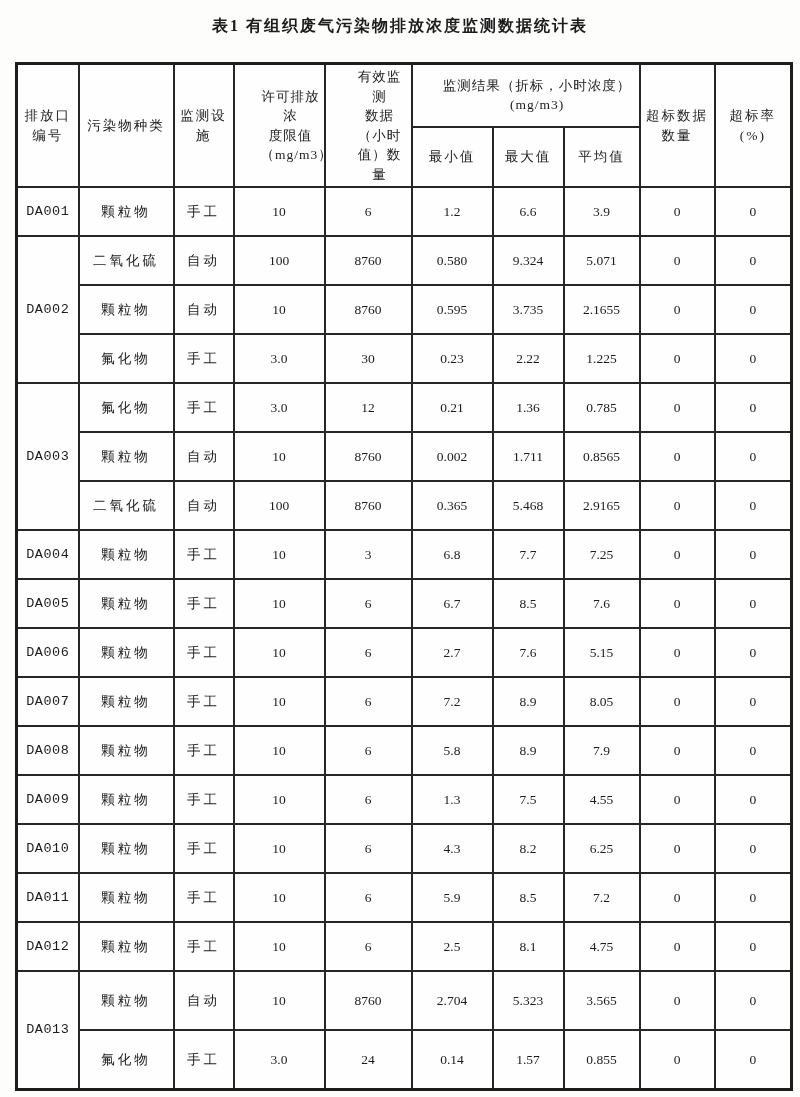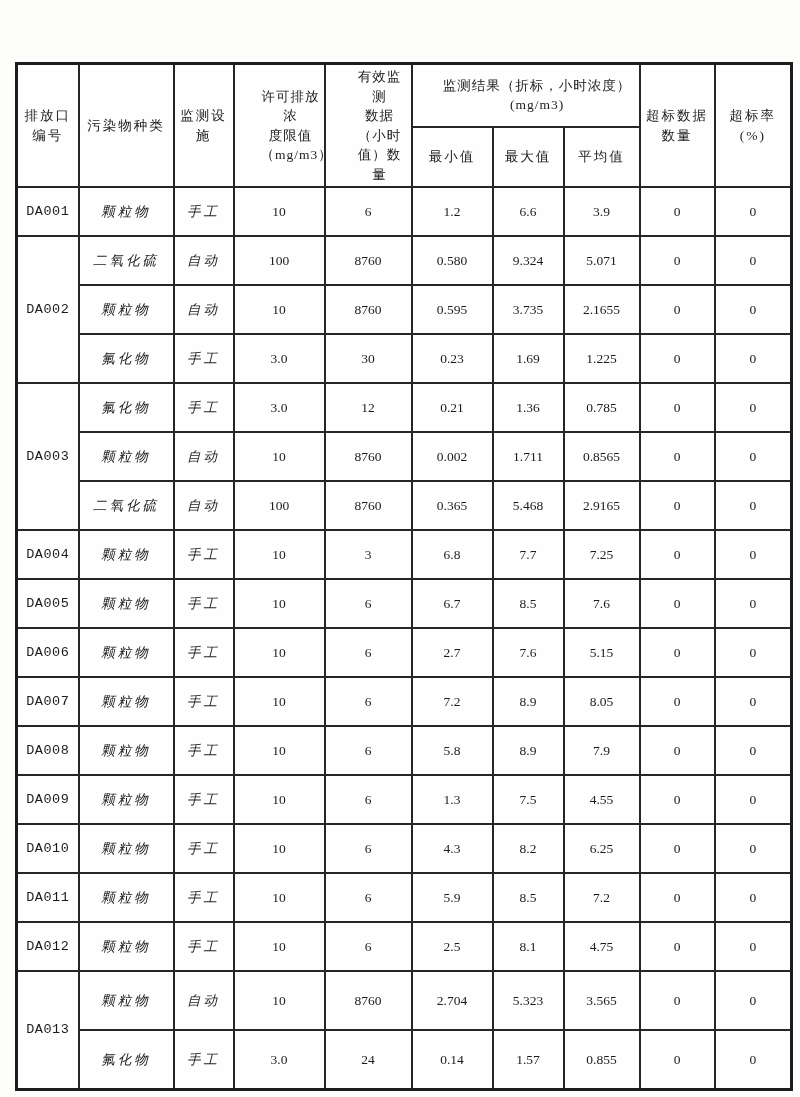--- a/index.html
+++ b/index.html
@@ -49,28 +49,29 @@
   th {
     font-weight: normal;
     white-space: pre-line;
     letter-spacing: 2px;
   }
   th.num-hdr { letter-spacing: 1px; padding-left: 26px; }
   tr.hdr-top { height: 55px; }
   tr.hdr-sub { height: 53px; }
   tr.row { height: 49px; }
   tr.row.tall { height: 59px; }
-  td.cjk { letter-spacing: 3px; font-style: italic; }
+  td.cjk { letter-spacing: 3px; }
   td.outlet { letter-spacing: 0.5px; font-family: Liberation Mono, monospace; }
 </style>
 </head>
 <body>
 
 <div class="page">
 
+  <div class="title">表1 有组织废气污染物排放浓度监测数据统计表</div>
 
   <table class="main">
     <colgroup>
       <col style="width:62px">
       <col style="width:95px">
       <col style="width:60px">
       <col style="width:91px">
       <col style="width:87px">
       <col style="width:81px">
       <col style="width:71px">
@@ -139,21 +140,21 @@
           <td>2.1655</td>
           <td>0</td>
           <td>0</td>
         </tr>
         <tr class="row">
           <td class="cjk">氟化物</td>
           <td class="cjk">手工</td>
           <td>3.0</td>
           <td>30</td>
           <td>0.23</td>
-          <td>1.69</td>
+          <td>2.22</td>
           <td>1.225</td>
           <td>0</td>
           <td>0</td>
         </tr>
         <tr class="row">
           <td rowspan="3" class="outlet">DA003</td>
           <td class="cjk">氟化物</td>
           <td class="cjk">手工</td>
           <td>3.0</td>
           <td>12</td>

